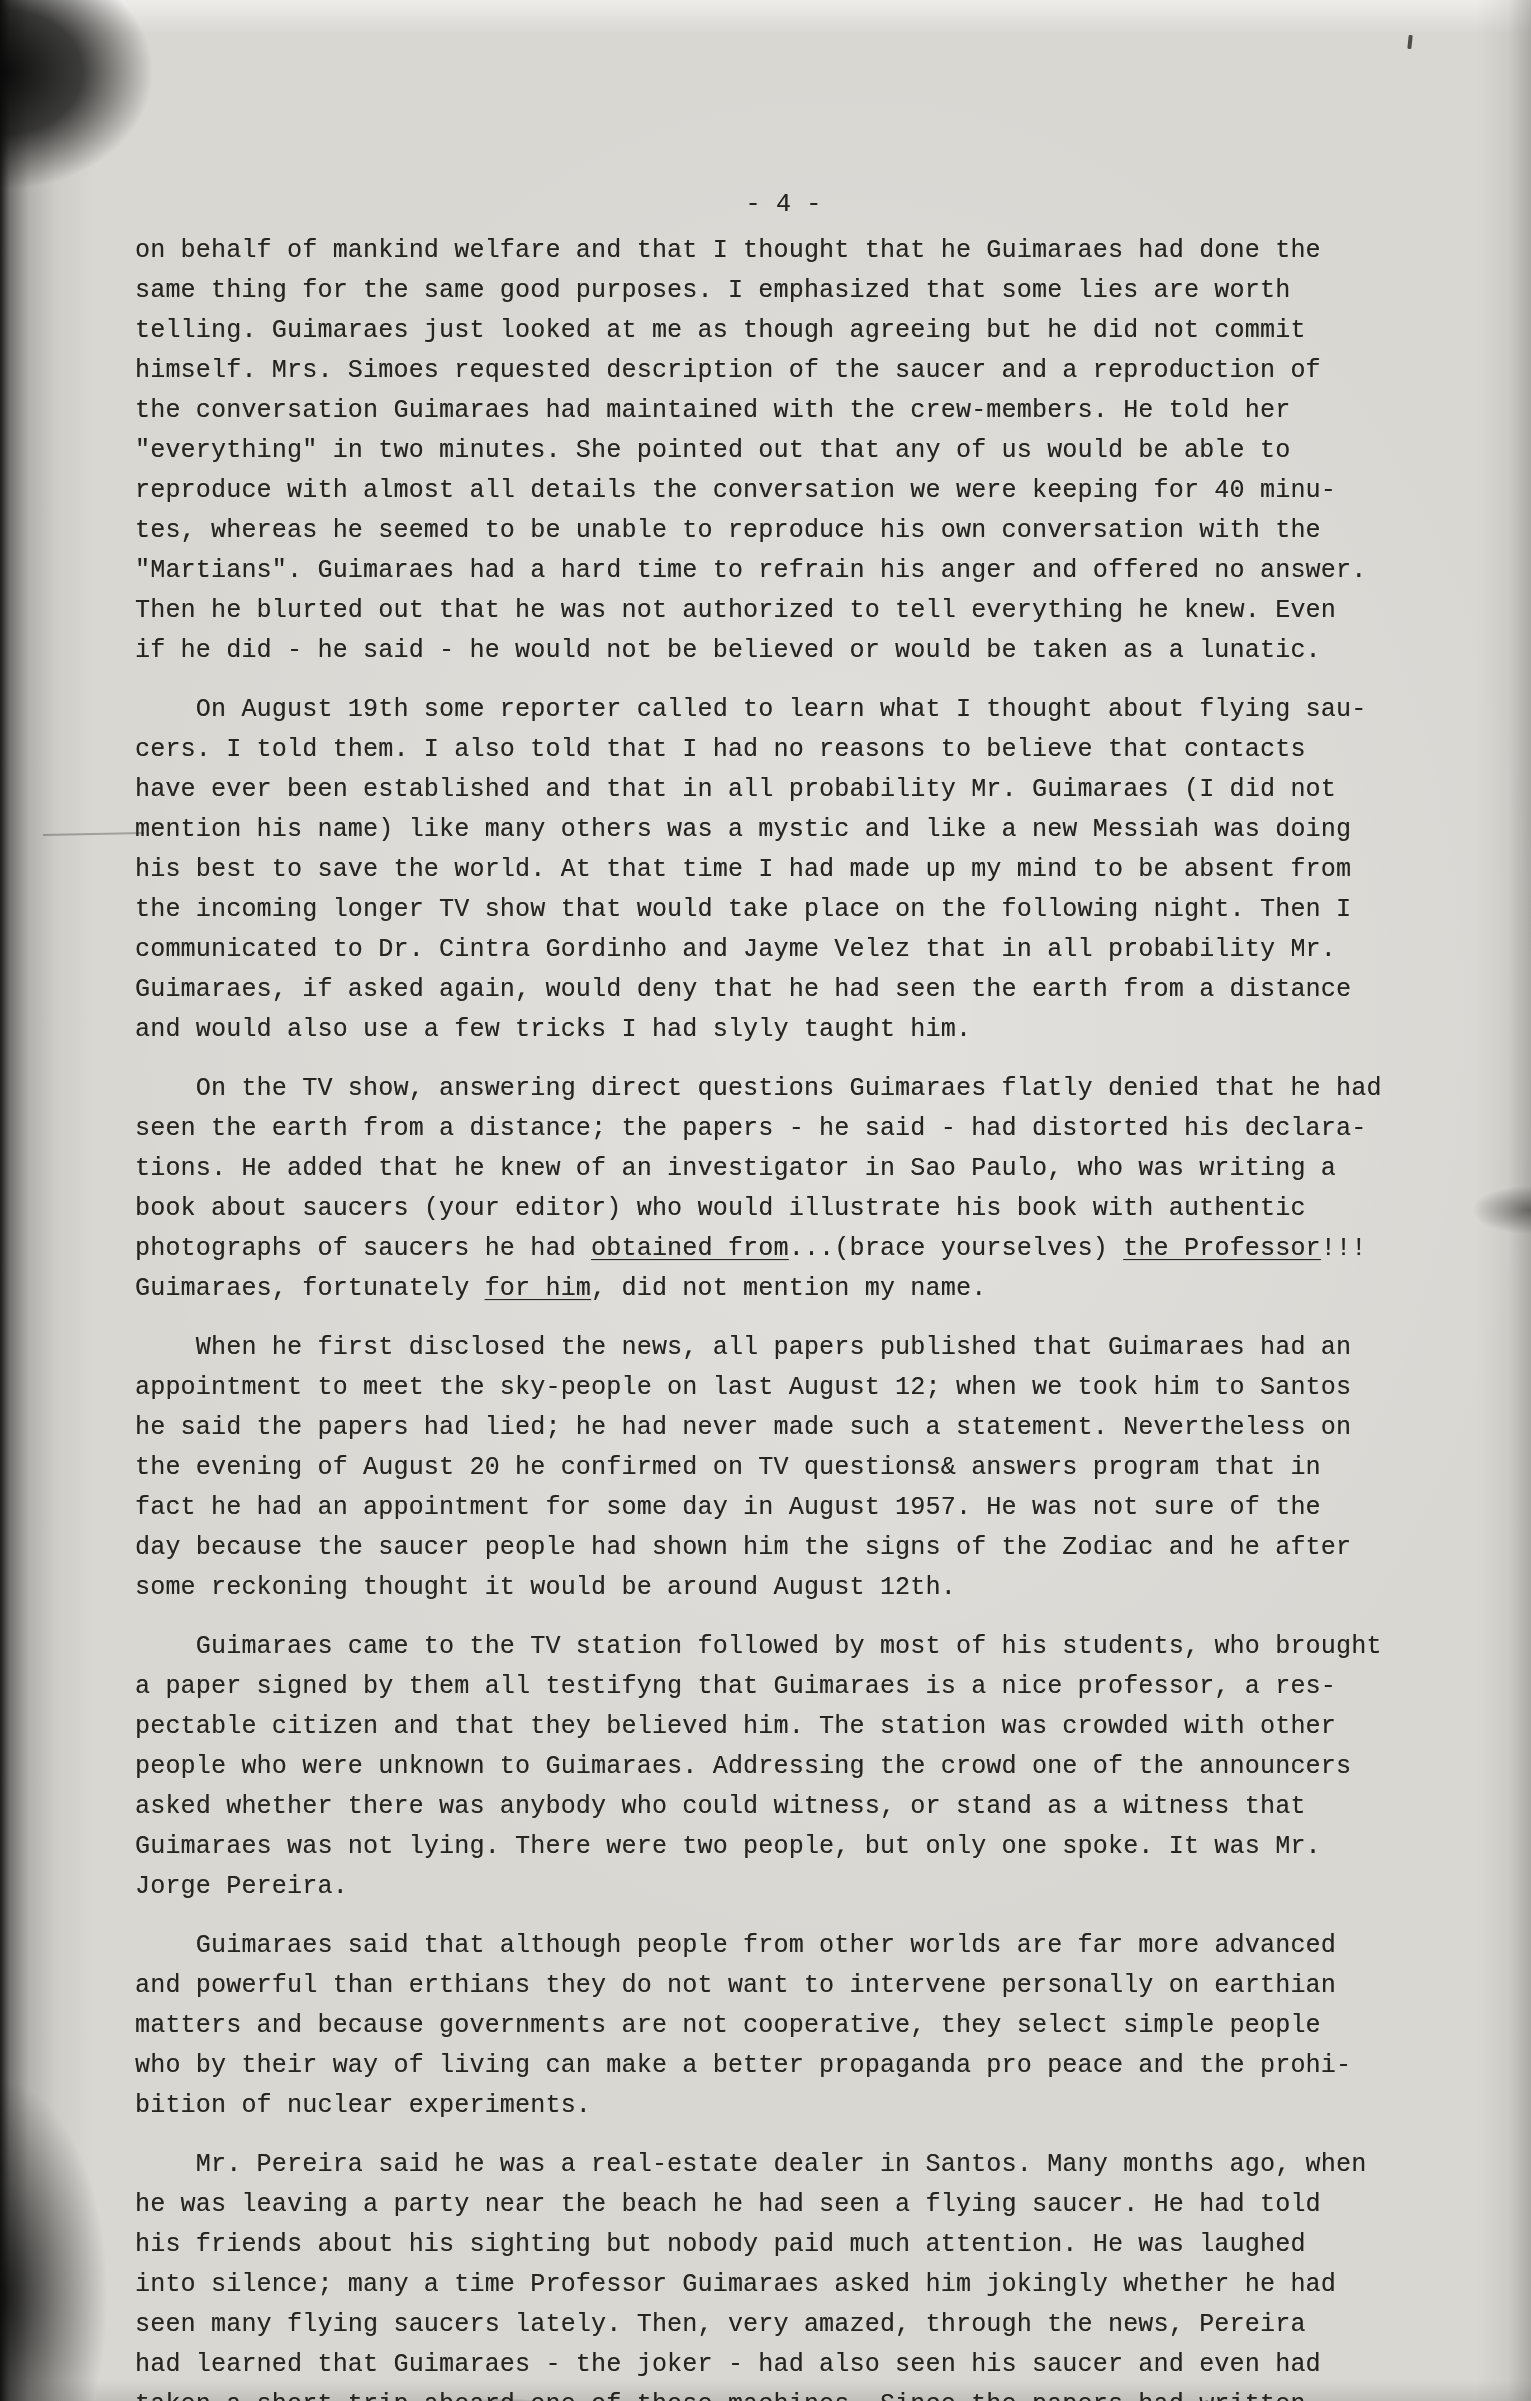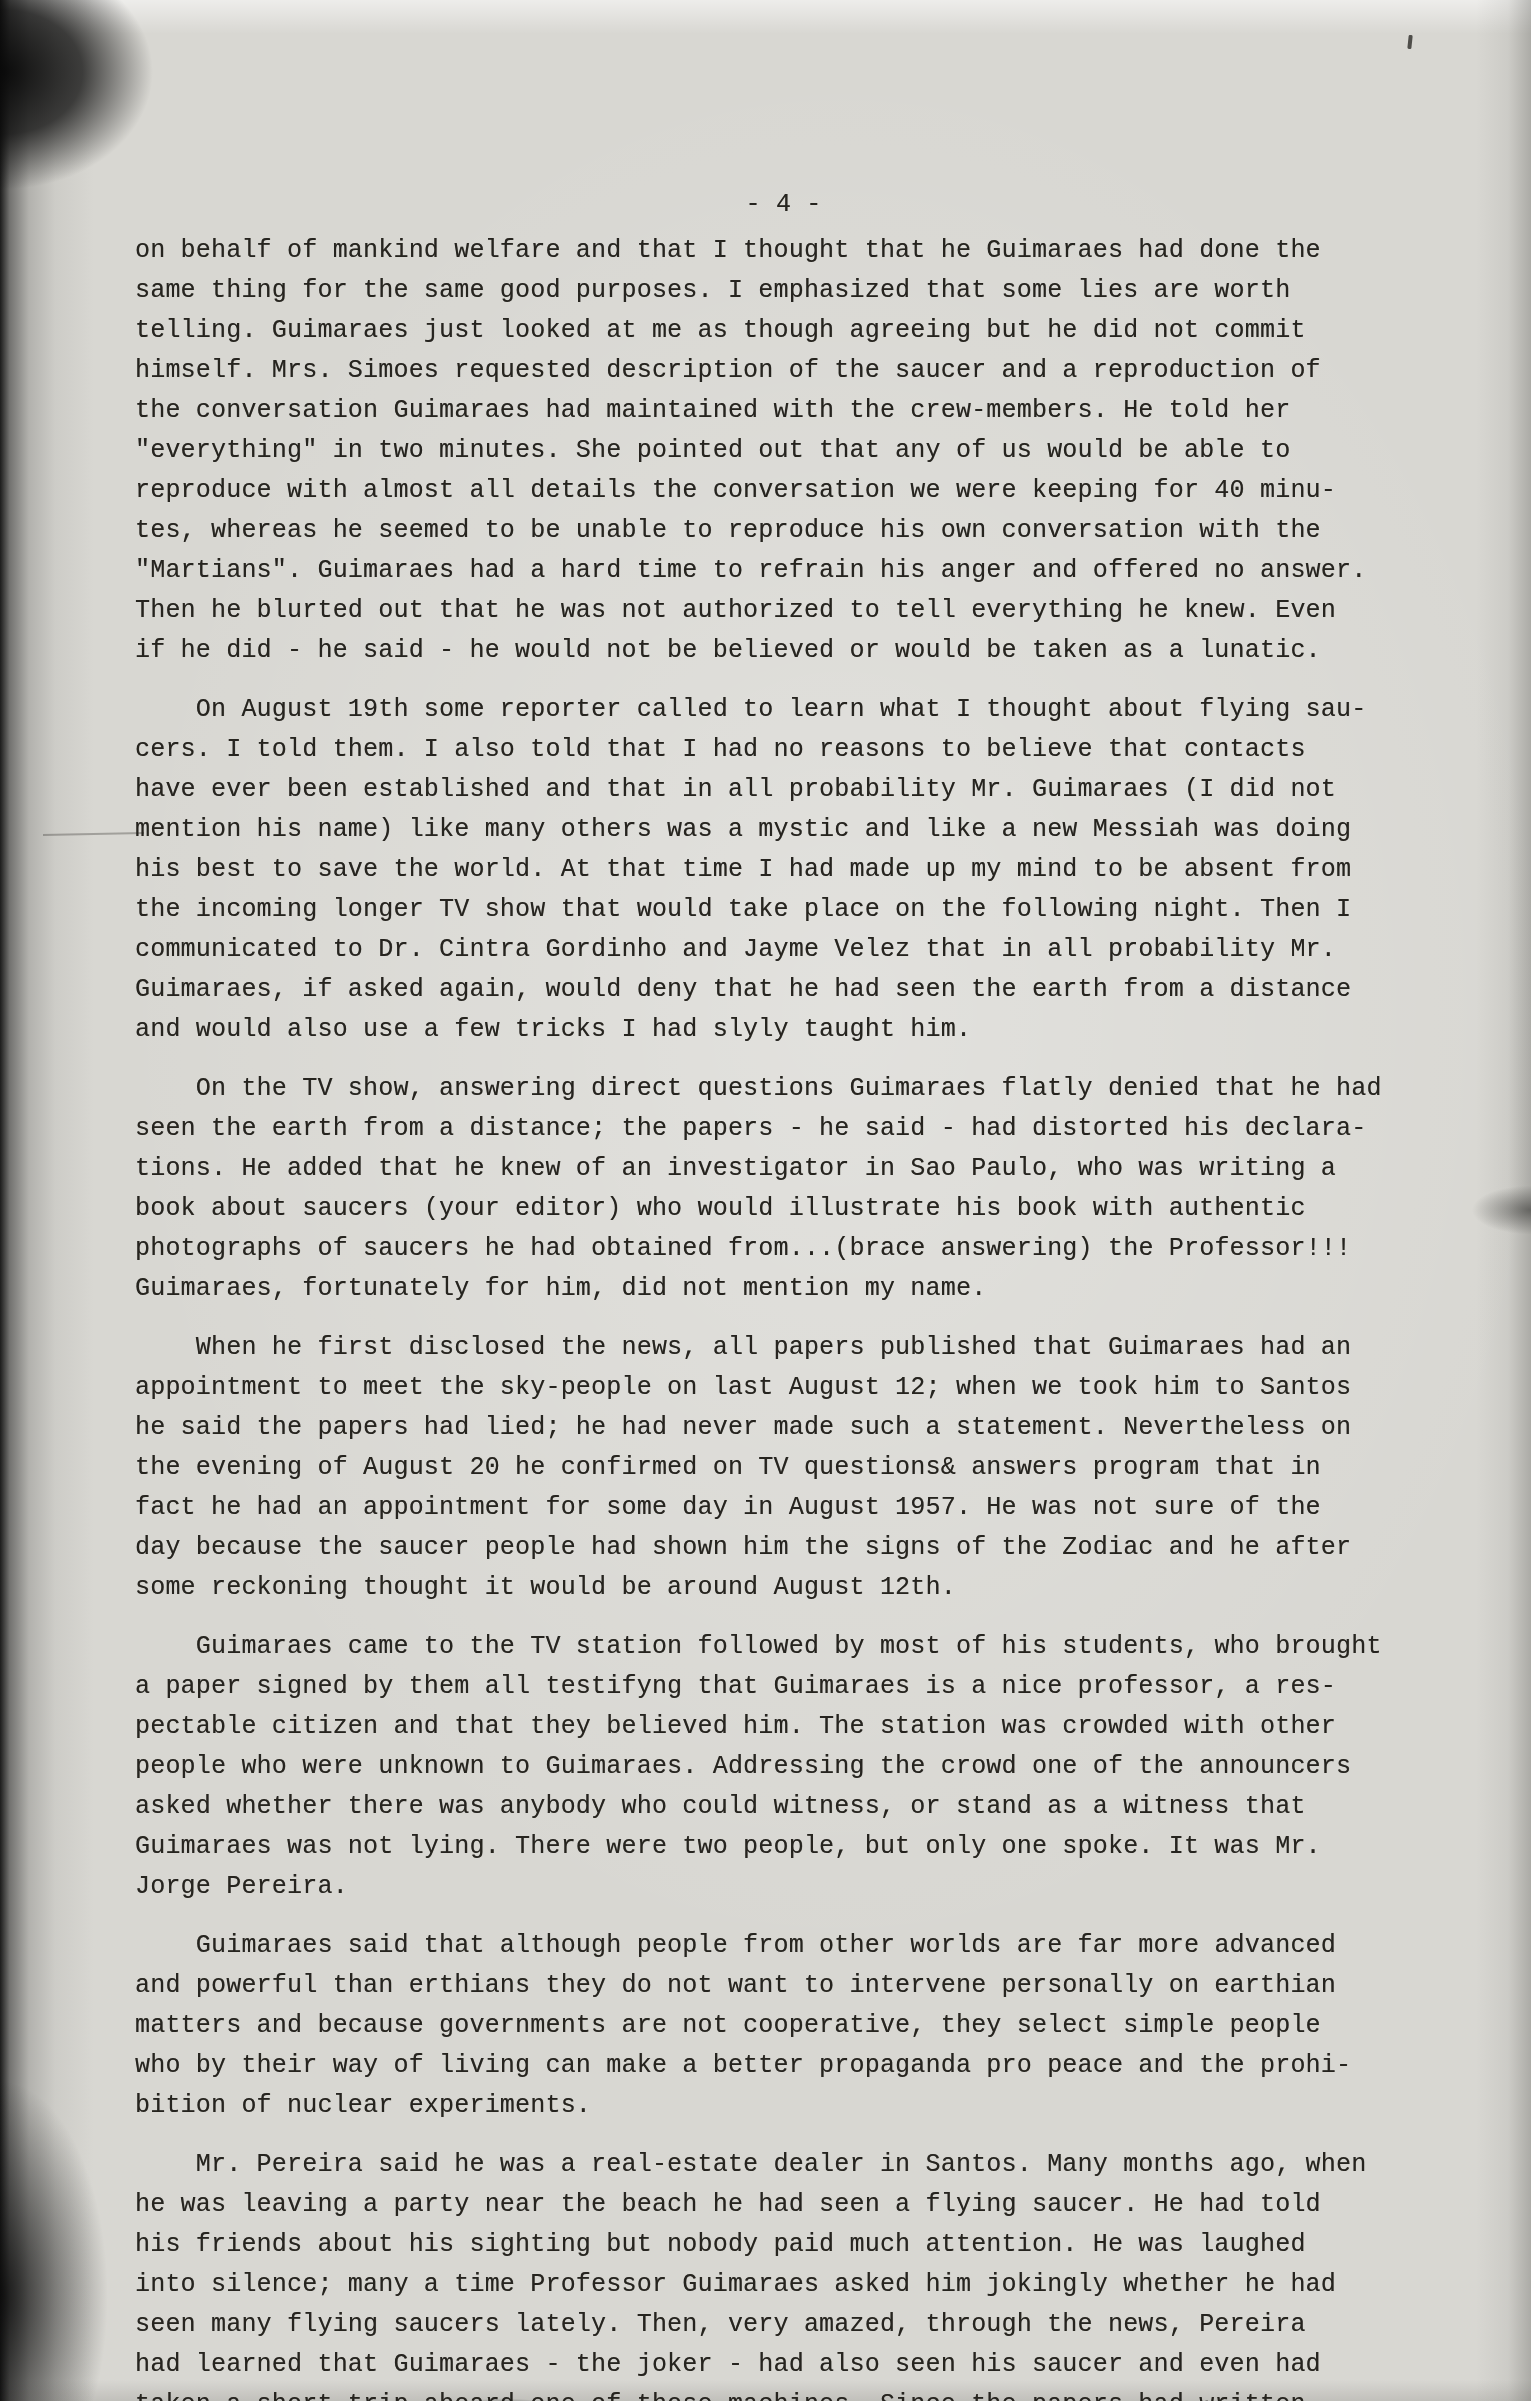--- a/index.html
+++ b/index.html
@@ -53,20 +53,21 @@
     line-height: 40px;
     letter-spacing: 0.2px;
     color: #26241f;
     text-shadow: 0.2px 0.2px 0.5px rgba(38,36,31,0.45);
   }
   .para {
     white-space: pre-wrap;
     margin-bottom: 19px;
   }
   .u {
+    text-decoration: underline;
     text-decoration-thickness: 1.4px;
     text-underline-offset: 4.3px;
     text-align: center;
   }
   .bottom-smudge {
     position: absolute;
     left: 423px;
     bottom: 0;
     width: 163px;
     height: 21px;
@@ -123,21 +124,21 @@
 his best to save the world. At that time I had made up my mind to be absent from
 the incoming longer TV show that would take place on the following night. Then I
 communicated to Dr. Cintra Gordinho and Jayme Velez that in all probability Mr.
 Guimaraes, if asked again, would deny that he had seen the earth from a distance
 and would also use a few tricks I had slyly taught him.</p>
 
     <p class="para"><span>    On the TV show, answering direct questions Guimaraes flatly denied that he had
 seen the earth from a distance; the papers - he said - had distorted his declara-
 tions. He added that he knew of an investigator in Sao Paulo, who was writing a
 book about saucers (your editor) who would illustrate his book with authentic
-photographs of saucers he had </span><span class="u">obtained from</span><span>...(brace answering) </span><span class="u">the Professor</span><span>!!!
+photographs of saucers he had </span><span class="u">obtained from</span><span>...(brace yourselves) </span><span class="u">the Professor</span><span>!!!
 Guimaraes, fortunately </span><span class="u">for him</span><span>, did not mention my name.</span></p>
 
     <p class="para">    When he first disclosed the news, all papers published that Guimaraes had an
 appointment to meet the sky-people on last August 12; when we took him to Santos
 he said the papers had lied; he had never made such a statement. Nevertheless on
 the evening of August 20 he confirmed on TV questions&amp; answers program that in
 fact he had an appointment for some day in August 1957. He was not sure of the
 day because the saucer people had shown him the signs of the Zodiac and he after
 some reckoning thought it would be around August 12th.</p>
 

